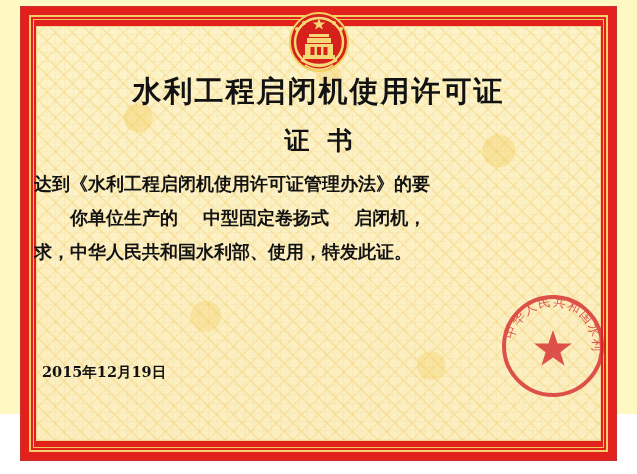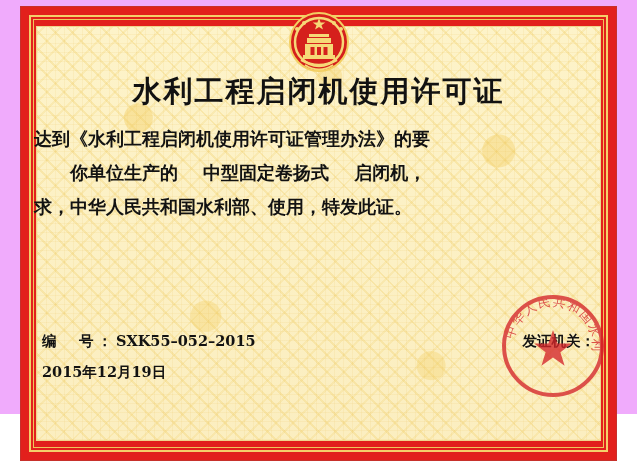--- a/index.html
+++ b/index.html
@@ -11,21 +11,21 @@
     width: 637px;
     height: 474px;
     font-family: "Liberation Serif", serif;
     overflow: hidden;
   }
 
   #certificate-page {
     position: relative;
     width: 637px;
     height: 414px;
-    background: #f0abfc;
+    background: #fef9c3;
   }
 
   
   .outer-frame {
     position: absolute;
     left: 20px;
     top: 6px;
     width: 597px;
     height: 455px;
     background: #e2201c;
@@ -229,20 +229,21 @@
       <circle cx="55" cy="15" r="2" fill="#f6d877"></circle>
       <circle cx="62" cy="21" r="2" fill="#f6d877"></circle>
 
       <path d="M22 52 Q40 62 58 52" fill="none" stroke="#f6d877" stroke-width="2.5"></path>
       <path d="M26 57 Q40 66 54 57" fill="none" stroke="#f6d877" stroke-width="2"></path>
     </svg>
   </div>
 
   <div class="content">
     <div class="main-title">水利工程启闭机使用许可证</div>
+    <div class="sub-title">证书</div>
     <div class="body-text">
       <div class="body-line">达到《水利工程启闭机使用许可证管理办法》的要</div>
       <div class="body-line indent">你单位生产的    中型固定卷扬式    启闭机，</div>
       <div class="body-line">求，中华人民共和国水利部、使用，特发此证。</div>
     </div>
   </div>
 
   <div class="seal">
     <svg width="108" height="108" viewBox="0 0 108 108" xmlns="http://www.w3.org/2000/svg">
       <circle cx="54" cy="54" r="49" fill="none" stroke="#d4262a" stroke-width="4"></circle>
@@ -253,23 +254,17 @@
         <path id="sealArc" d="M 14 54 A 40 40 0 0 1 94 54"></path>
       </defs>
       <text font-family="'DejaVu Serif', serif" font-size="12.5" fill="#d4262a" letter-spacing="1.5">
         <textPath href="#sealArc" startOffset="5%">中华人民共和国水利部</textPath>
       </text>
     </svg>
   </div>
 
   <div class="footer">
     <div class="footer-row">
-      <div class="footer-left">
-        <span class="label-sp">编　号：</span><span>SXK55–052–2015</span>
-      </div>
-      <div class="footer-right">发证机关：</div>
-    </div>
-    <div class="footer-row">
       <div class="footer-right footer-dates">2015年12月19日</div>
     </div>
   </div>
 
 </div>
 
 </body></html>

